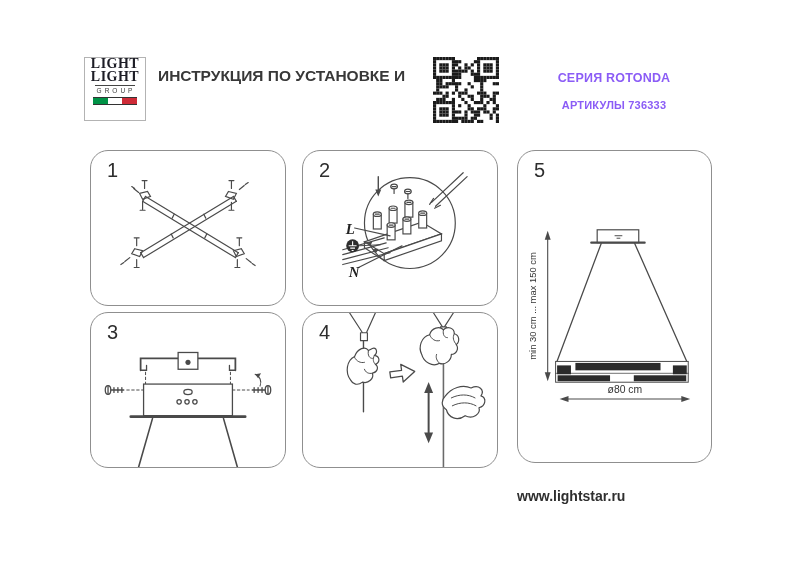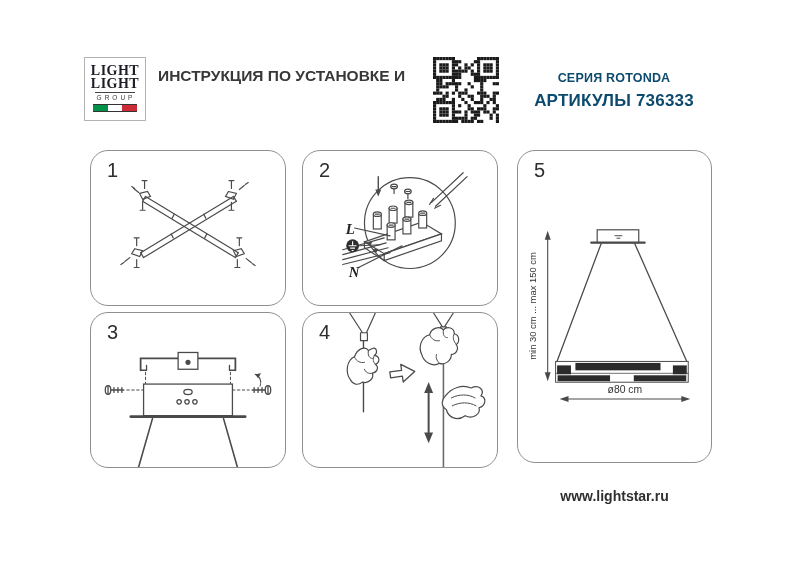--- a/index.html
+++ b/index.html
@@ -1,50 +1,50 @@
 <!DOCTYPE html>
 <html><head>
 <meta charset="utf-8">
 <style>
   html,body{margin:0;padding:0;background:#e8e8e8;}
   .page{position:relative;width:800px;height:565px;background:#ffffff;margin:0 auto;
         font-family:"Liberation Sans",sans-serif;color:#333;overflow:hidden;}
 
   
   .logo{position:absolute;left:84px;top:57px;width:62px;height:64px;border:1px solid #b3b3b3;
-        background:#fff;box-sizing:border-box;text-align:center;padding-top:7px;}
+        background:#fff;box-sizing:border-box;text-align:center;}
   .logo-word{font-family:"Liberation Serif",serif;font-weight:bold;font-size:14px;line-height:12.5px;
         color:#1d1d26;letter-spacing:.5px;}
   .logo-rule{width:40px;height:1px;background:#444;margin:2px auto 1px auto;}
   .logo-group{font-family:"Liberation Sans",sans-serif;font-size:6.5px;letter-spacing:3px;
         color:#3a3a3a;margin:1px 0 3px 2px;}
   .logo-flag{width:44px;height:6px;margin:0 auto;border-top:1px solid #333;border-bottom:1px solid #333;
         display:flex;}
   .logo-flag span{flex:1;height:100%;}
 
   .title{position:absolute;left:158px;top:66px;width:274px;text-align:left;
          font-size:15.5px;font-weight:bold;line-height:19px;color:#383838;}
 
   .qr{position:absolute;left:433px;top:57px;width:66px;height:66px;}
 
-  .series-block{position:absolute;left:518px;top:71px;width:192px;text-align:center;color:#0c4a6e;}
+  .series-block{position:absolute;left:518px;top:71px;width:192px;text-align:center;color:#8b5cf6;}
   .series{font-size:12.5px;font-weight:bold;letter-spacing:.2px;}
-  .articles{font-size:17px;font-weight:bold;margin-top:6px;letter-spacing:.2px;}
+  .articles{font-size:11px;font-weight:bold;margin-top:14px;letter-spacing:.2px;}
 
   
   .panel{position:absolute;border:1px solid #8f8f8f;border-radius:18px;background:#fff;box-sizing:border-box;}
   #p1{left:90px;top:150px;width:196px;height:156px;}
   #p2{left:302px;top:150px;width:196px;height:156px;}
   #p3{left:90px;top:312px;width:196px;height:156px;}
   #p4{left:302px;top:312px;width:196px;height:156px;}
   #p5{left:517px;top:150px;width:195px;height:313px;}
   .panel-number{position:absolute;left:16px;top:8px;font-size:20px;color:#2e2e2e;z-index:2;}
   .illus{position:absolute;left:0;top:0;width:100%;height:100%;}
 
-  .footer-url{position:absolute;left:517px;top:488px;width:195px;text-align:center;
+  .footer-url{position:absolute;left:517px;top:488px;width:195px;text-align:left;
               font-size:14px;font-weight:bold;color:#2f2f2f;}
 </style>
 </head>
 <body>
 
 <div class="page">
 
   <div class="logo">
     <div class="logo-word">LIGHT</div>
     <div class="logo-word">LIGHT</div>

